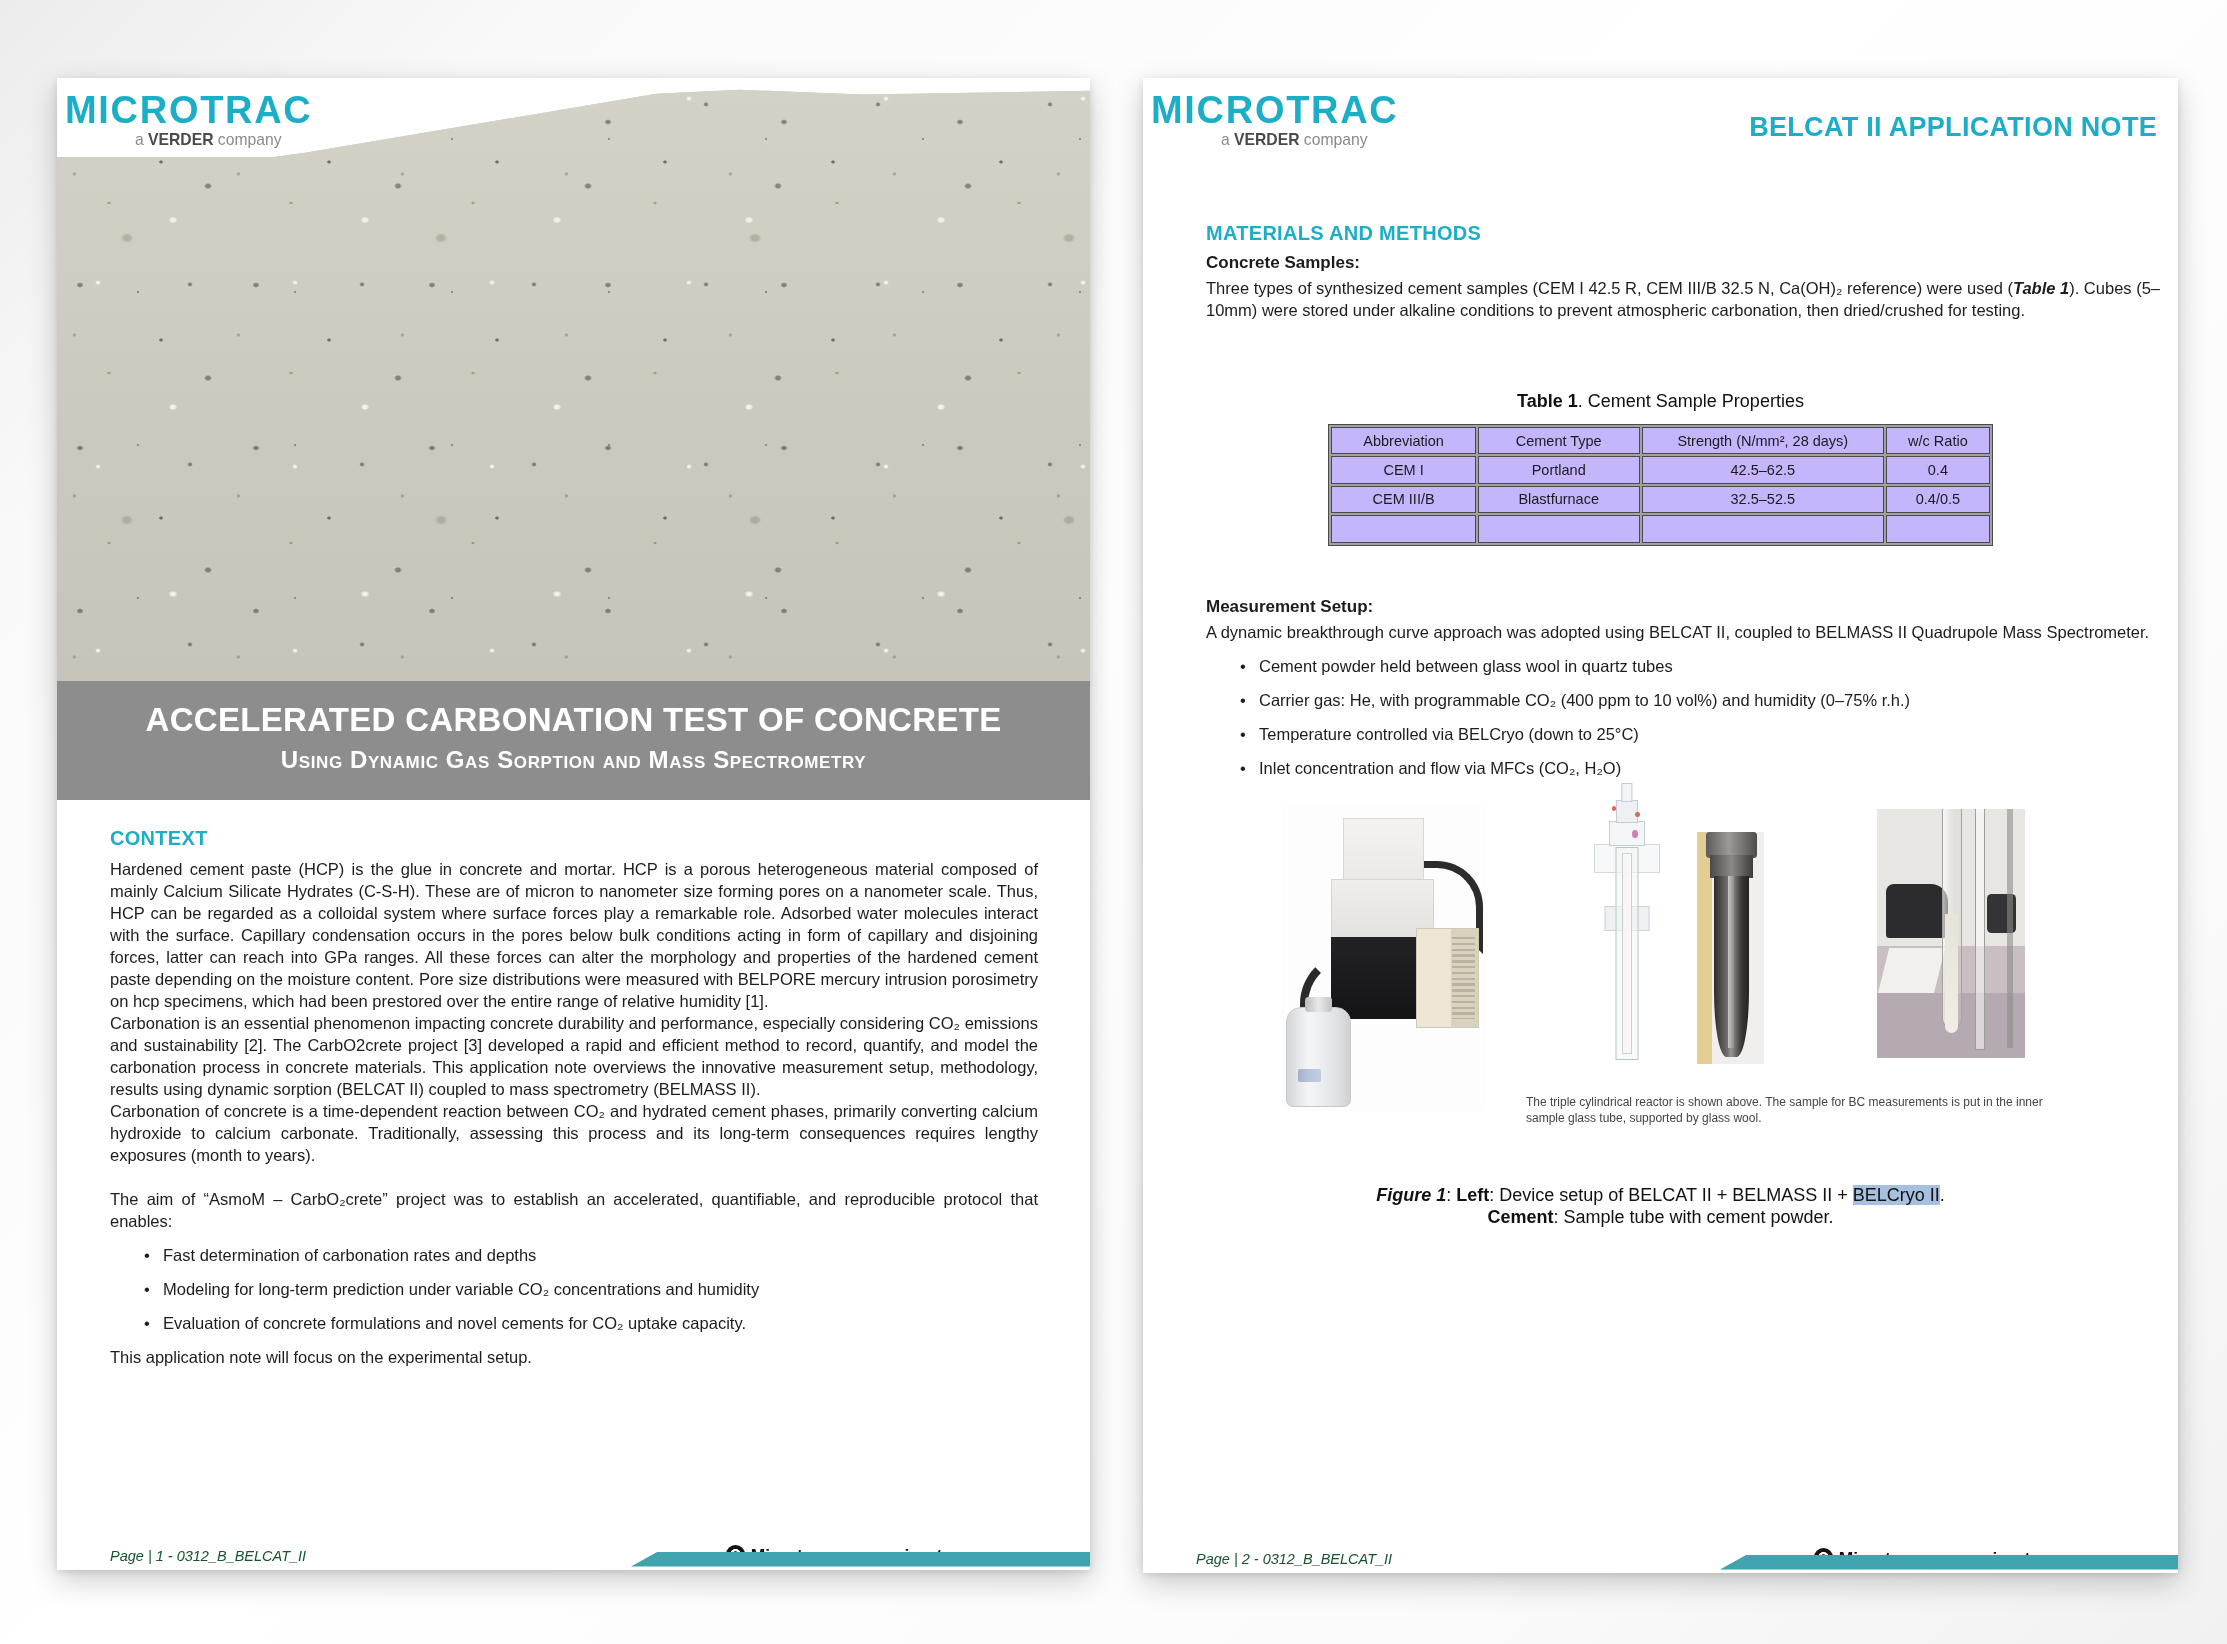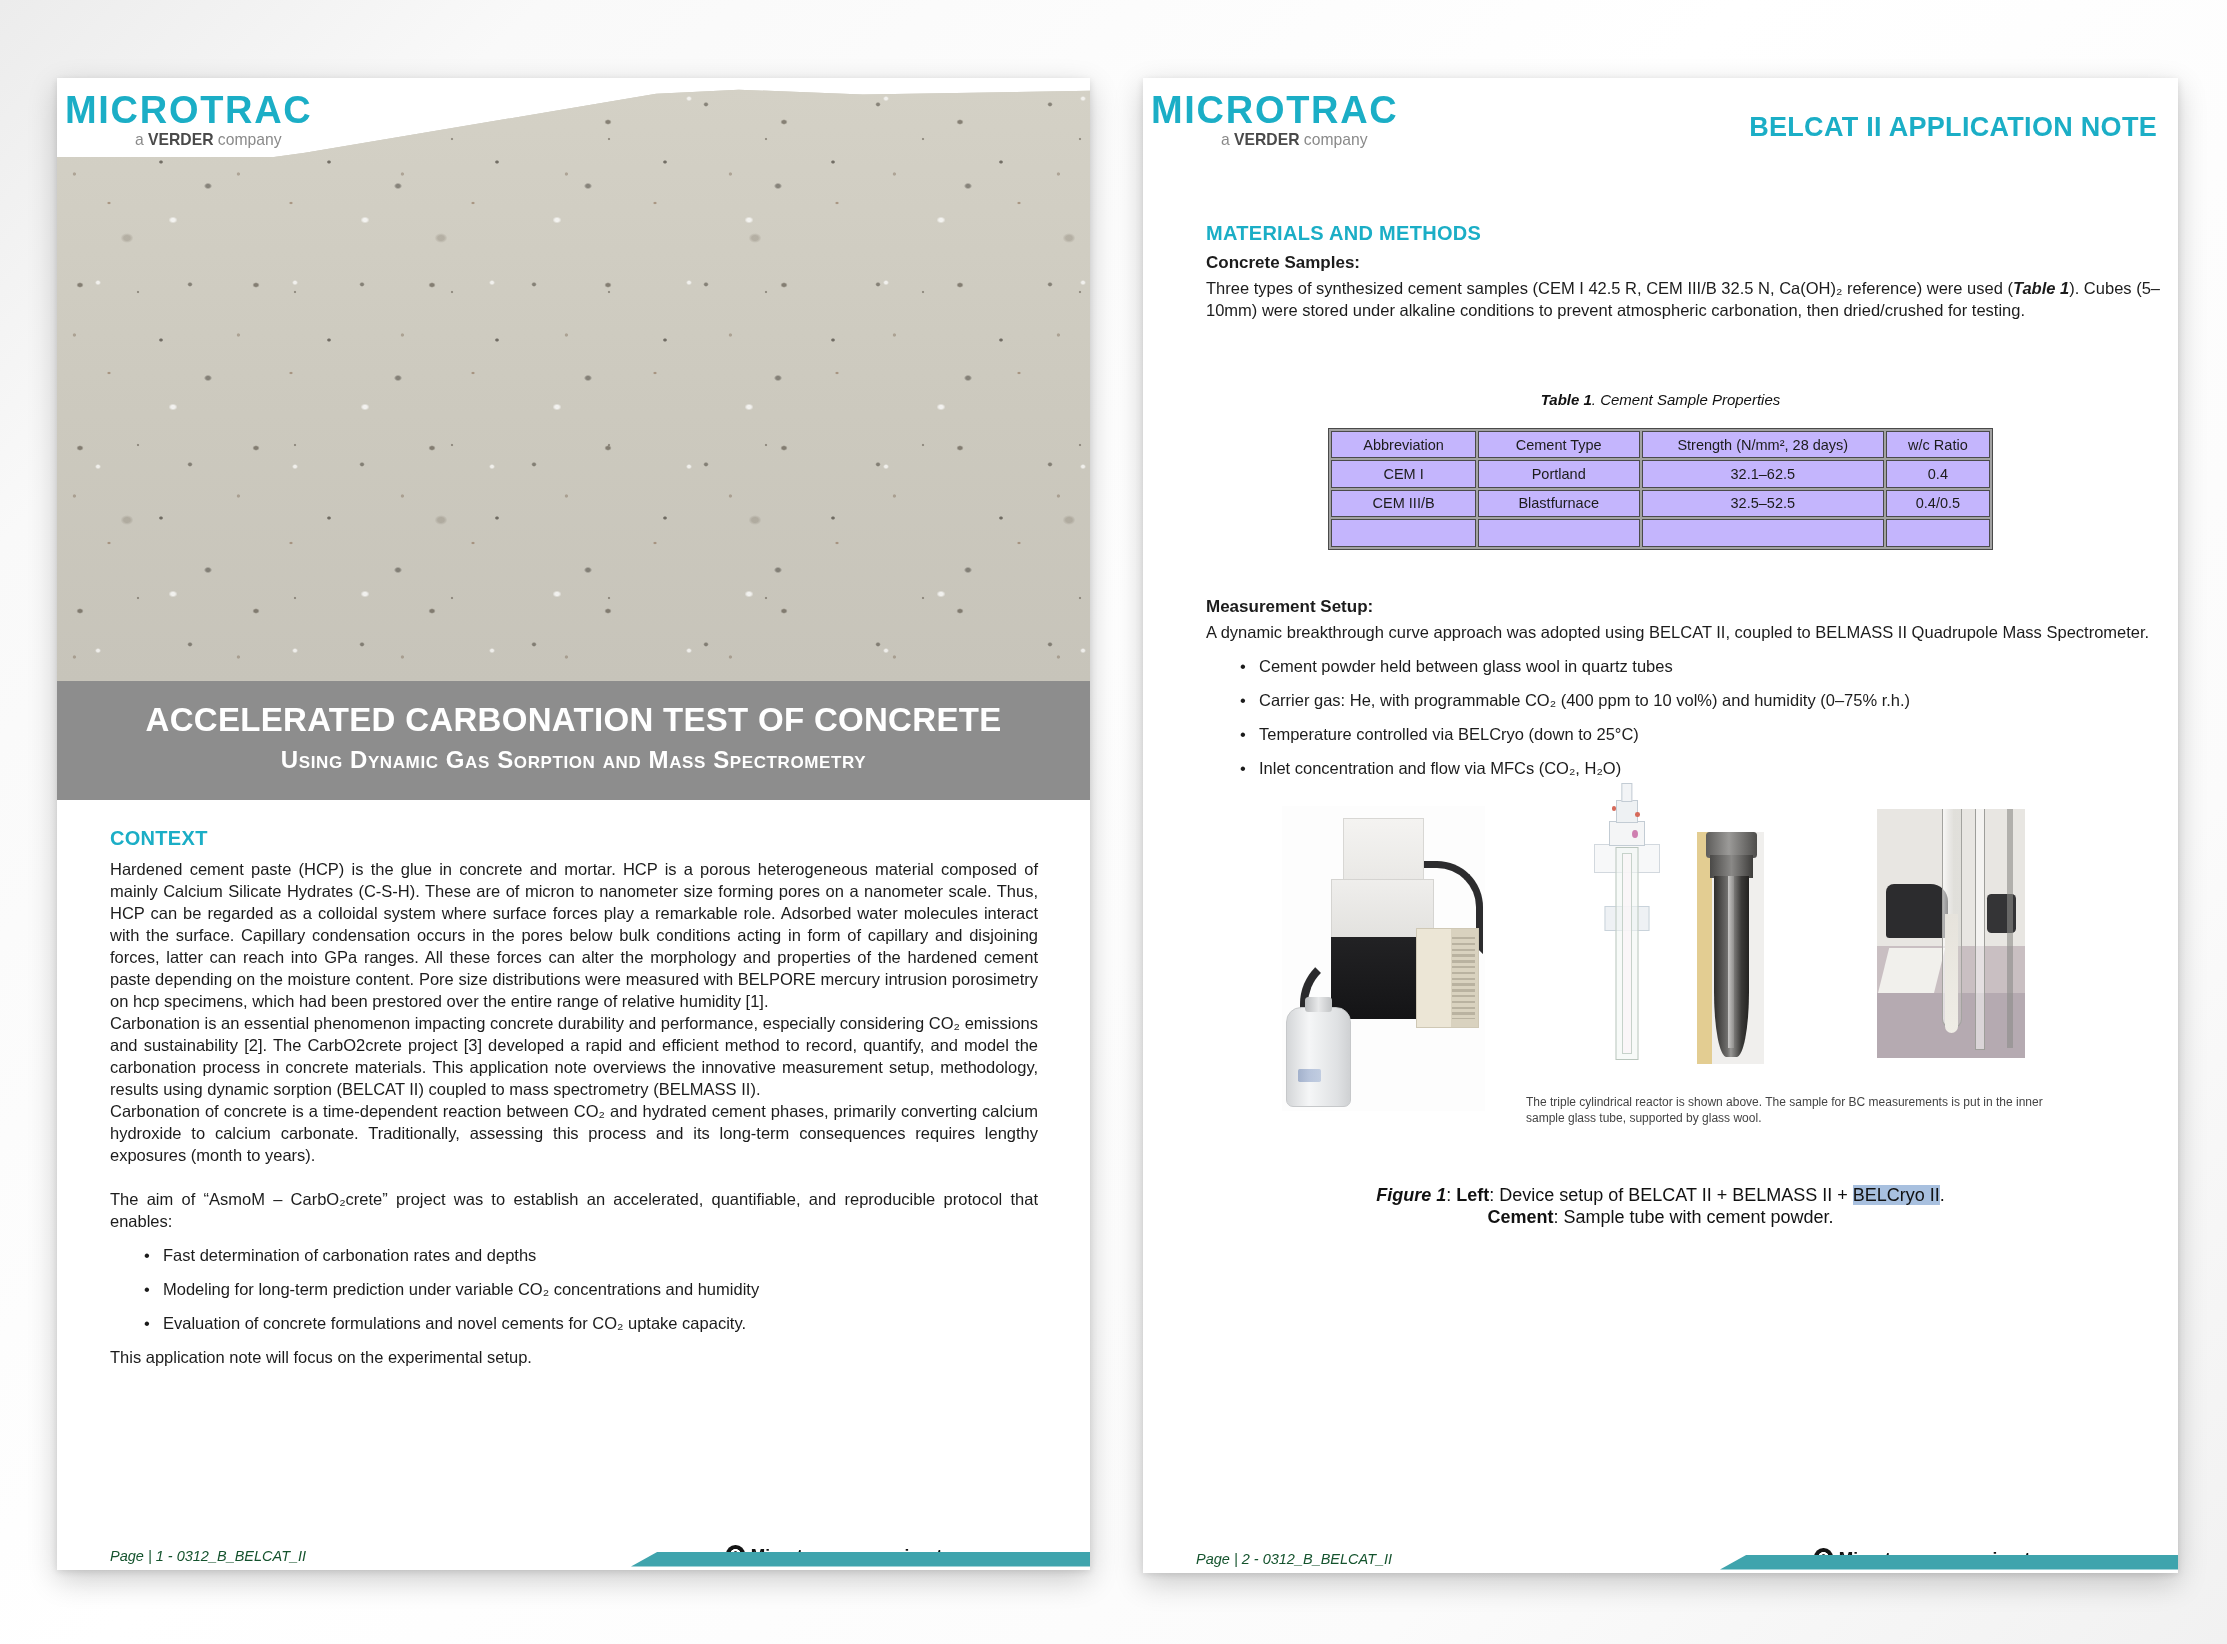--- a/index.html
+++ b/index.html
@@ -64,21 +64,21 @@
   #page1 .tealbar{left:574px;}
   #page2 .tealbar{left:577px;}
 
   
   .p2-title{position:absolute;right:21px;top:34px;font-size:27px;font-weight:800;color:#1baec6;letter-spacing:0.3px;}
   .p2-block{position:absolute;left:63px;width:954px;}
   .bold-label{font-size:17px;font-weight:700;margin:0 0 3.5px 0;}
   .tblref{font-weight:700;font-style:italic;}
 
   .tbl-block{position:absolute;left:0;top:313px;width:100%;text-align:center;}
-  .tbl-caption{font-size:15px;font-style:italic;color:#111;margin-bottom:20px;}
+  .tbl-caption{font-size:18px;color:#111;margin-bottom:12px;}
   .tbl-caption .cap-label{font-weight:700;}
   table.t1{border-collapse:separate;border-spacing:2.9px;background:#a2a2a2;border:1.7px solid #4a4a4a;margin:0 auto;}
   table.t1 td{background:#c4b5fd;border:1.2px solid #4a4a4a;font-size:14.5px;text-align:center;padding:1.2px 5.8px;height:23px;}
   .cw0{width:131px;}.cw1{width:148px;}.cw2{width:229px;}.cw3{width:90px;}
 
   
   .fig{position:absolute;overflow:hidden;background:#fdfdfd;}
   #fig-device{left:139px;top:728px;width:203px;height:305px;}
   .dv-top{position:absolute;left:30%;top:4%;width:39%;height:21%;background:linear-gradient(180deg,#f4f3f1,#e9e8e5);border:0.6px solid #d8d7d4;}
   .dv-mid{position:absolute;left:24%;top:24%;width:50%;height:20%;background:linear-gradient(180deg,#efeeec,#e2e1de);border:0.6px solid #d5d4d1;}
@@ -188,21 +188,21 @@
       <tbody>
           <tr>
         <td class="cw0">Abbreviation</td>
         <td class="cw1">Cement Type</td>
         <td class="cw2">Strength (N/mm², 28 days)</td>
         <td class="cw3">w/c Ratio</td>
       </tr>
       <tr>
         <td>CEM I</td>
         <td>Portland</td>
-        <td>32.1–62.5</td>
+        <td>42.5–62.5</td>
         <td>0.4</td>
       </tr>
       <tr>
         <td>CEM III/B</td>
         <td>Blastfurnace</td>
         <td>32.5–52.5</td>
         <td>0.4/0.5</td>
       </tr>
       <tr>
         <td></td>

